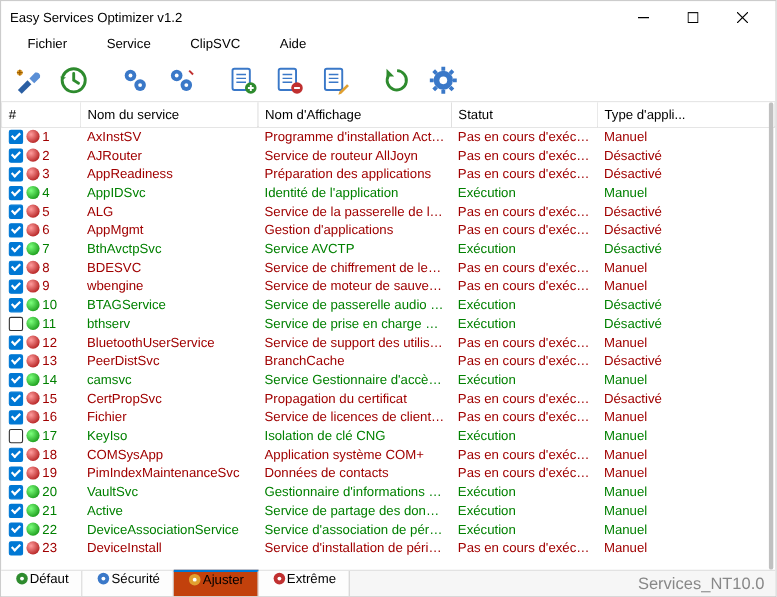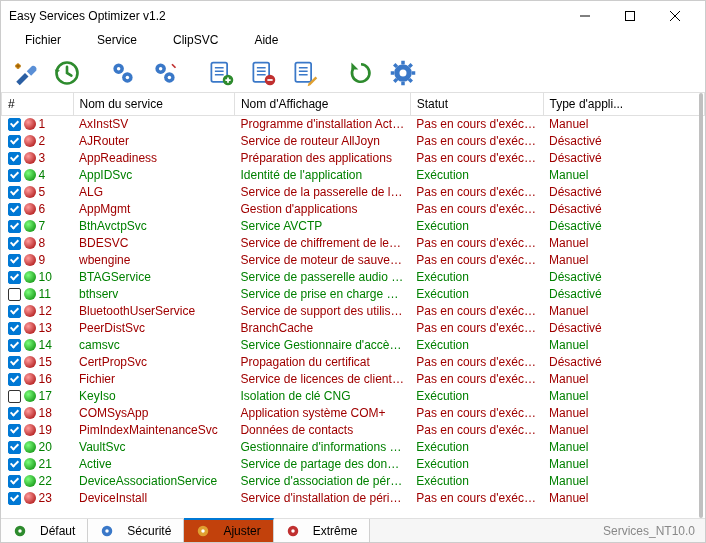--- a/index.html
+++ b/index.html
@@ -28,24 +28,24 @@
 .red{color:#a00000}
 .numcell{display:flex;align-items:center;gap:3px}
 .cb{width:13px;height:13px;border:1px solid #333;border-radius:2px;display:inline-flex;align-items:center;justify-content:center;background:#fff}
 .cb.chk{background:#0078d4;border-color:#0078d4}
 .cb.chk::after{content:"";display:block;width:3px;height:6px;border:solid #fff;border-width:0 2px 2px 0;transform:rotate(45deg);margin-top:-2px}
 .dot{width:12px;height:12px;border-radius:50%;display:inline-block}
 .dot.g{background:radial-gradient(circle at 35% 35%,#7cff7c,#008000)}
 .dot.r{background:radial-gradient(circle at 35% 35%,#ff9c9c,#a00000)}
 .scroller{position:absolute;top:0;bottom:0;right:2px;width:4px;background:#c0c0c0;border-radius:2px}
 .bottombar{height:24px;border-top:1px solid #e0e0e0;display:flex;align-items:stretch;background:#f6f6f6}
-.btab{display:flex;align-items:center;gap:13px;padding:0 12px;border-right:1px solid #d0d0d0;cursor:default;background:#fdfdfd}
+.btab{display:flex;gap:0;padding:0 12px;border-right:1px solid #d0d0d0;cursor:default;background:#fdfdfd}
 .btab.active{background:#c2410c;border-top:2px solid #0078d4;margin-top:-1px}
 .bicon{width:14px;height:14px}
-.statusright{margin-left:auto;padding:0 10px;display:flex;align-items:center;color:#888;font-size:12px}
+.statusright{margin-left:auto;padding:0 10px;display:flex;align-items:center;color:#888;font-size:15px}
 </style>
 </head>
 <body>
 
 <div class="titlebar">
   <span class="title">Easy Services Optimizer v1.2</span>
   <div class="winctrl">
     <div class="winbtn">
         <svg viewBox="0 0 10 10">
           <path d="M0 5h10" stroke="#000" stroke-width="1"></path>

